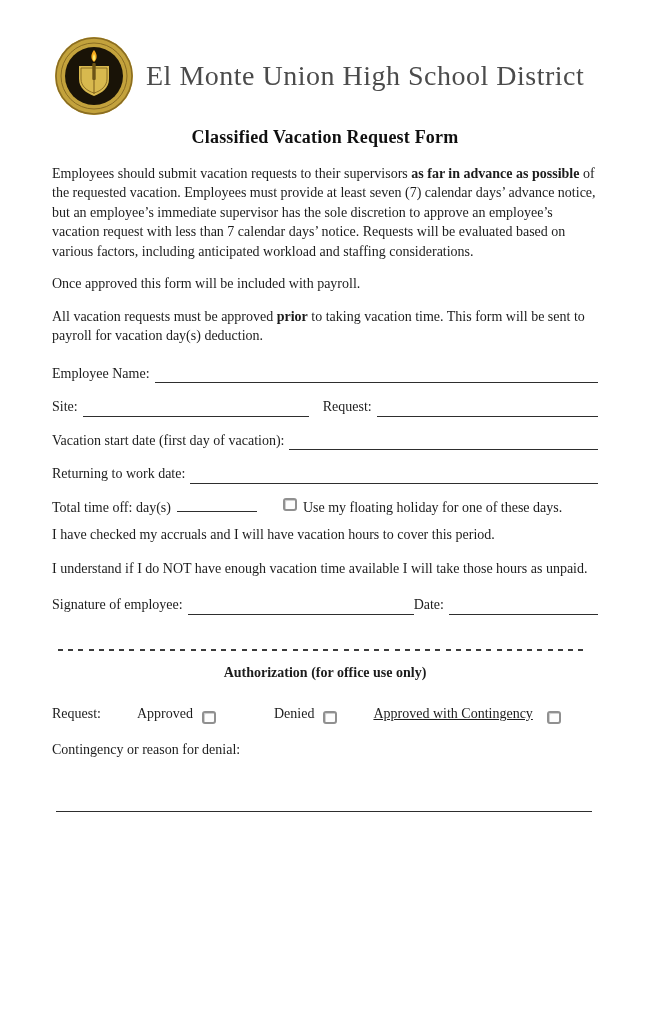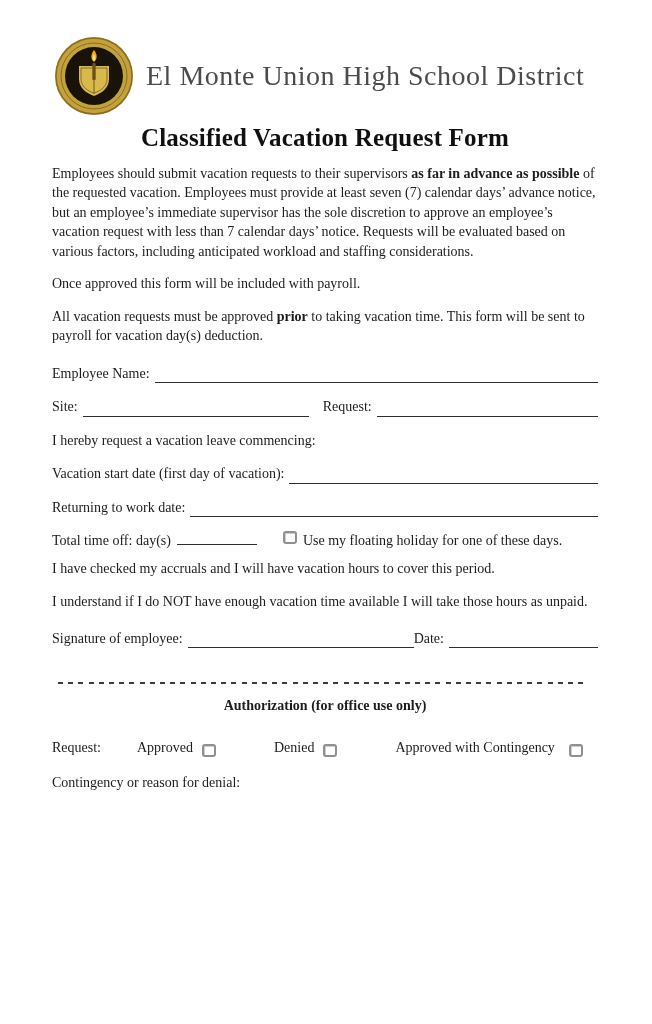--- a/index.html
+++ b/index.html
@@ -21,21 +21,21 @@
   .seal { width: 80px; height: 80px; flex: 0 0 80px; }
   .district-name {
     font-size: 28px;
     color: #4b4b4b;
     margin-left: 12px;
     letter-spacing: 0.5px;
     white-space: nowrap;
   }
   .title {
     text-align: center;
-    font-size: 25px;
+    font-size: 18px;
     font-weight: bold;
     color: #101010;
     margin-top: 12px;
     margin-bottom: 16px;
     letter-spacing: 0.2px;
   }
   .para { margin-bottom: 13px; }
   .para b { font-weight: bold; }
   
   .frow { display: flex; align-items: flex-end; margin-bottom: 14px; white-space: nowrap; }
@@ -69,21 +69,21 @@
     background: repeating-linear-gradient(90deg, #3c3c3c 0 5px, transparent 5px 10.2px);
   }
   .auth-heading {
     text-align: center;
     font-weight: bold;
     margin-bottom: 22px;
   }
   .request-row { display: flex; align-items: flex-end; margin-bottom: 16px; white-space: nowrap; }
   .req-lbl { margin-right: 36px; }
   .gap-lg { margin-left: 58px; }
-  .gap-xl { margin-left: 58px; }
+  .gap-xl { margin-left: 36px; text-decoration: underline; }
   .cb-after { margin-left: 9px; }
   .blank-line { border-bottom: 1.4px solid #2e2e2e; margin-left: 4px; margin-right: 6px; }
   .bl-first { height: 40px; }
   .bl-rest { height: 32px; }
   .sup-row { margin-top: 16px; }
   .underscore-mark { font-weight: bold; letter-spacing: 0; margin-left: 16px; text-align: center; }
   .wsp { display: inline-block; width: 26px; }
   .wsp2 { display: inline-block; width: 6px; }
 </style>
 </head>
@@ -122,21 +122,20 @@
     <span class="line grow ml4"></span>
   </div>
 
   <div class="frow">
     <span>Site:</span>
     <span class="line ml4" style="width:226px"></span>
     <span style="margin-left:14px">Request:</span>
     <span class="line grow ml4"></span>
   </div>
 
-  <p class="para" style="margin-bottom:14px">I hereby request a vacation leave commencing:</p>
 
   <div class="frow">
     <span>Vacation start date (first day of vacation):</span>
     <span class="line grow ml4"></span>
   </div>
 
   <div class="frow">
     <span>Returning to work date:</span>
     <span class="line grow ml4"></span>
   </div>

